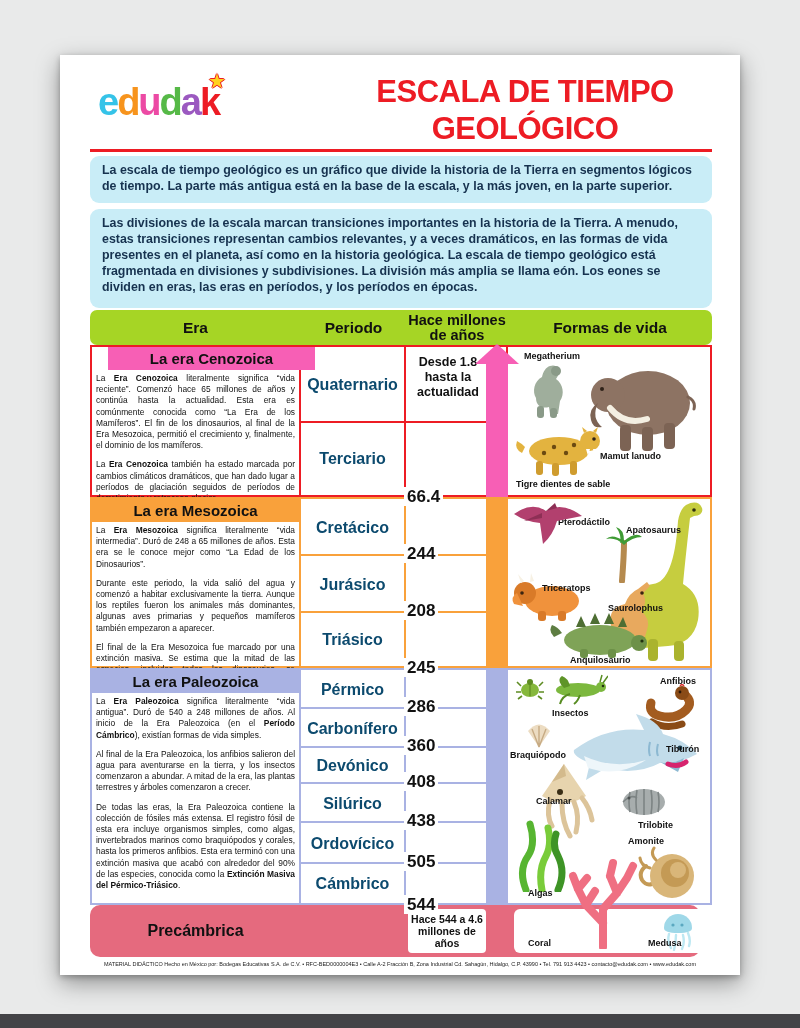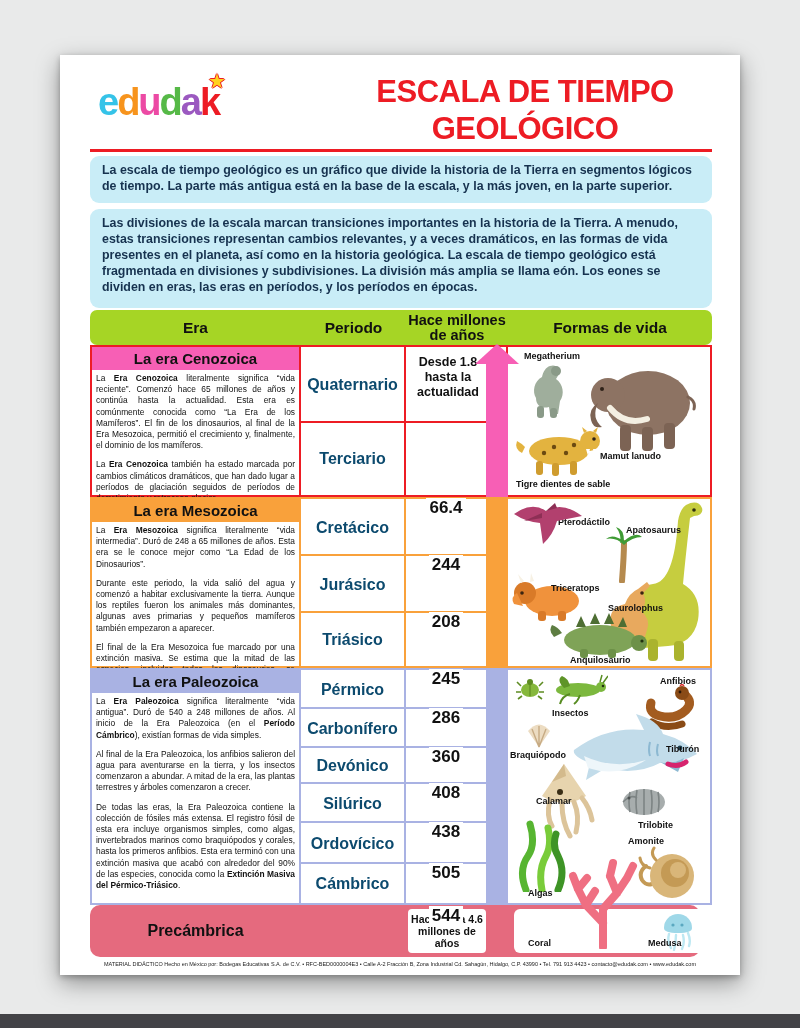--- a/index.html
+++ b/index.html
@@ -32,38 +32,38 @@
   .row-cen{top:35px;height:152px;border-color:#ed1c24;}
   .row-mes{top:187px;height:171px;border-color:#f9a13b;}
   .row-pal{top:358px;height:237px;border-color:#a9b2e3;}
   .vline{position:absolute;top:0;bottom:0;width:2px;}
   .row-cen .vline{background:#ed1c24;} .row-mes .vline{background:#f9a13b;} .row-pal .vline{background:#a9b2e3;}
   .v1{left:207px;} .v2{left:312px;} .v3{left:414px;}
   .psep{position:absolute;left:209px;width:196px;height:2px;}
   .row-cen .psep{background:#ed1c24;} .row-mes .psep{background:#f9a13b;} .row-pal .psep{background:#a9b2e3;}
   .eraband{position:absolute;left:0;top:0;width:207px;height:23px;display:flex;align-items:center;justify-content:center;
            font-weight:bold;font-size:15px;color:#111;}
-  .band-cen{background:#f75fb5;} .band-mes{background:#f9a13b;} .band-pal{background:#a9b2e3;}
+  .band-cen{background:#f75fb5;margin-left:16px;} .band-mes{background:#f9a13b;} .band-pal{background:#a9b2e3;}
   .eratext{position:absolute;left:4px;top:26px;width:199px;font-size:8.4px;line-height:11.2px;color:#111;text-align:justify;}
   .eratext p{margin:0 0 8px 0;}
   .pcell{position:absolute;left:209px;width:103px;display:flex;align-items:center;justify-content:center;
          font-weight:bold;font-size:16px;color:#0c4a6e;text-align:center;}
   .qtime{position:absolute;left:314px;top:8px;width:84px;text-align:center;font-weight:bold;font-size:12.5px;line-height:15px;color:#111;}
   .formas{position:absolute;left:416px;right:0;top:0;bottom:0;overflow:visible;}
   .alabel{position:absolute;font-weight:bold;font-size:9px;color:#111;white-space:nowrap;}
   .aimg{position:absolute;}
   
   .tl-seg{position:absolute;left:396px;width:22px;z-index:4;}
   .tl-head{position:absolute;left:385px;top:34px;width:0;height:0;z-index:4;
            border-left:22px solid transparent;border-right:22px solid transparent;border-bottom:20px solid #f75fb5;}
   .seg-pink{top:52px;height:135px;background:#f75fb5;}
   .seg-orange{top:187px;height:171px;background:#f9a13b;}
   .seg-lav{top:358px;height:237px;background:#a9b2e3;}
   .seg-rose{top:595px;height:45px;background:#e56a7e;}
-  .num{position:absolute;left:314px;width:84px;text-align:center;z-index:5;transform:translateY(-50%);margin-top:11px;}
+  .num{position:absolute;left:314px;width:84px;text-align:left;z-index:5;transform:translateY(-50%);}
   .num span{background:#fff;padding:0 3px;font-weight:bold;font-size:17px;color:#111;}
   
   .preband{position:absolute;left:0;top:595px;width:610px;height:52px;background:#e56a7e;border-radius:10px;z-index:3;}
   .prelabel{position:absolute;left:0;top:0;width:211px;height:52px;display:flex;align-items:center;justify-content:center;
             font-weight:bold;font-size:16px;color:#111;}
   .pretime{position:absolute;left:318px;top:4px;width:78px;height:44px;background:#fff;border-radius:4px;
            display:flex;align-items:center;justify-content:center;text-align:center;
            font-weight:bold;font-size:10.5px;line-height:12px;color:#111;}
   .prebox{position:absolute;left:424px;top:4px;width:192px;height:44px;background:#fff;border-radius:6px;}
   .footer{position:absolute;left:0;top:906px;width:680px;text-align:center;font-size:5.5px;color:#222;}
@@ -196,21 +196,21 @@
           <svg width="72" height="50" viewBox="0 0 72 50">
             <ellipse cx="42" cy="30" rx="27" ry="15" fill="#f0923c"></ellipse>
             <circle cx="15" cy="22" r="11" fill="#d97a28"></circle>
             <path d="M7 22q-7 4-3 11l9 2z" fill="#f0923c"></path>
             <path d="M11 12l-3-9 6 7zM20 11l1-9 3 8z" fill="#f7f1e4"></path>
             <rect x="28" y="40" width="8" height="10" rx="3" fill="#d97a28"></rect>
             <rect x="48" y="40" width="8" height="10" rx="3" fill="#d97a28"></rect>
             <circle cx="12" cy="22" r="1.8" fill="#3a2410"></circle>
           </svg>
         </div>
-        <span class="alabel" style="left:43px;top:84px;">Triceratops</span>
+        <span class="alabel" style="left:34px;top:84px;">Triceratops</span>
         <div class="aimg" style="left:92px;top:82px;">
           <svg width="56" height="62" viewBox="0 0 56 62">
             <path d="M38 8l9-7 3 4-7 7q5 10-2 18 10 8 6 19l-4 13h-9l1-8q-12 4-20-3l-6 9-6-4 8-11q-4-18 14-22 4-11 13-15z" fill="#e8a95e"></path>
             <circle cx="42" cy="12" r="1.8" fill="#3a2410"></circle>
           </svg>
         </div>
         <span class="alabel" style="left:100px;top:104px;">Saurolophus</span>
         <div class="aimg" style="left:42px;top:108px;">
           <svg width="98" height="52" viewBox="0 0 98 52">
             <path d="M4 30Q-2 24 2 18q6 2 10 8z" fill="#5d7d42"></path>

